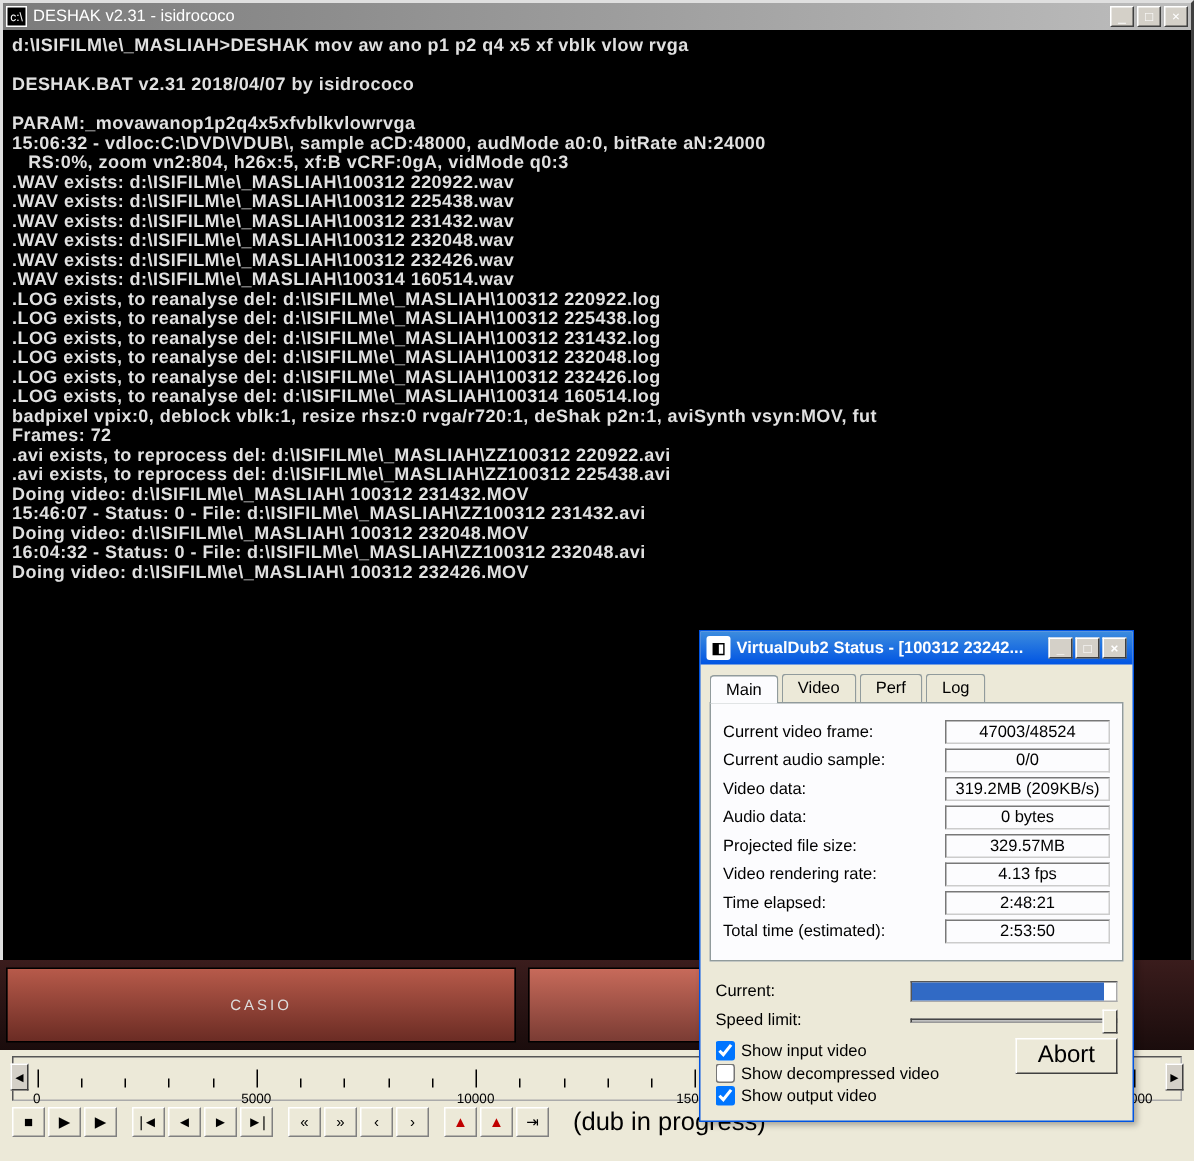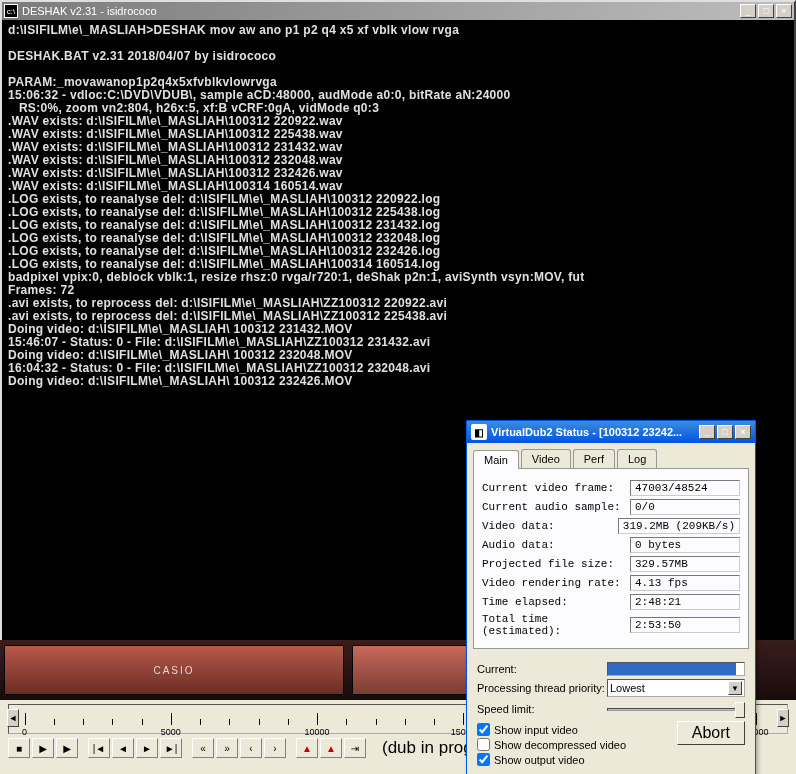--- a/index.html
+++ b/index.html
@@ -24,22 +24,22 @@
   .tsep { width:6px; }
   .statustxt { font-size:17px; margin-left:8px; }
   
   .vd-dialog { position:absolute; top:420px; left:466px; width:290px; background:#ece9d8; border:1px solid #0054e3; box-shadow:2px 2px 4px rgba(0,0,0,.3); }
   .vd-title { background:linear-gradient(to bottom,#3c8cde 0%,#0054e3 100%); height:22px; display:flex; align-items:center; color:#fff; padding:0 4px; font-weight:bold; font-size:11px; }
   .vd-title .ticon { width:16px; height:16px; background:#fff; border-radius:2px; margin-right:4px; display:inline-flex; align-items:center; justify-content:center; font-size:10px; color:#000;}
   .tabs { display:flex; margin:6px 6px 0 6px; }
   .tab { padding:3px 10px; border:1px solid #919b9c; border-bottom:none; background:#ece9d8; margin-right:2px; border-radius:3px 3px 0 0; font-size:11px; cursor:pointer;}
   .tab.active { background:#fcfcfe; position:relative; top:1px; }
   .tabpanel { margin:0 6px 6px 6px; border:1px solid #919b9c; background:#fcfcfe; padding:8px; }
-  .row { display:flex; justify-content:space-between; align-items:center; margin:3px 0; font-size:11px;font-family:Liberation Mono, monospace; }
-  .row .val { border:1px inset #ccc; background:#fcfcfe; padding:1px 4px; min-width:110px; text-align:left; }
+  .row { display:flex; justify-content:space-between; align-items:center; margin:3px 0; font-size:11px; }
+  .row .val { border:1px inset #ccc; background:#fcfcfe; padding:1px 4px; min-width:110px; text-align:center; }
   .lower { padding:4px 10px 8px 10px; font-size:11px; }
   .lrow { display:flex; align-items:center; margin:3px 0; }
   .lrow label { width:130px; }
   .progressbar { flex:1; height:14px; border:1px inset #aaa; background:#fff; position:relative; }
   .progressfill { position:absolute; left:0; top:0; bottom:0; width:94%; background:#316ac5; }
   .combo { flex:1; border:1px inset #aaa; background:#fff; padding:1px 2px; display:flex; justify-content:space-between; align-items:center; }
   .combo .dd { width:14px; height:14px; background:#d4d0c8; border:1px solid #fff; border-right-color:#404040; border-bottom-color:#404040; display:flex; align-items:center; justify-content:center; font-size:8px;}
   .slider { flex:1; height:18px; position:relative; }
   .slider-track { position:absolute; top:8px; left:0; right:0; height:3px; background:#c0c0c0; border:1px inset #999;}
   .slider-thumb { position:absolute; top:2px; right:0; width:10px; height:16px; background:#ece9d8; border:1px solid #fff; border-right-color:#404040; border-bottom-color:#404040;}
@@ -209,27 +209,20 @@
       </div>
     </div>
   <div class="lower">
     <div class="lrow">
       <label>Current:</label>
       <div class="progressbar">
           <div class="progressfill"></div>
         </div>
     </div>
     <div class="lrow">
-      <label>Processing thread priority:</label>
-      <div class="combo">
-        <span>Lowest</span>
-        <span class="dd">▼</span>
-      </div>
-    </div>
-    <div class="lrow">
       <label>Speed limit:</label>
       <div class="slider">
         <div class="slider-track"></div>
         <div class="slider-thumb"></div>
       </div>
     </div>
     <div style="display:flex; align-items:flex-start;">
       <div style="flex:1">
         <div class="chk">
             <input type="checkbox" checked="" style="">

